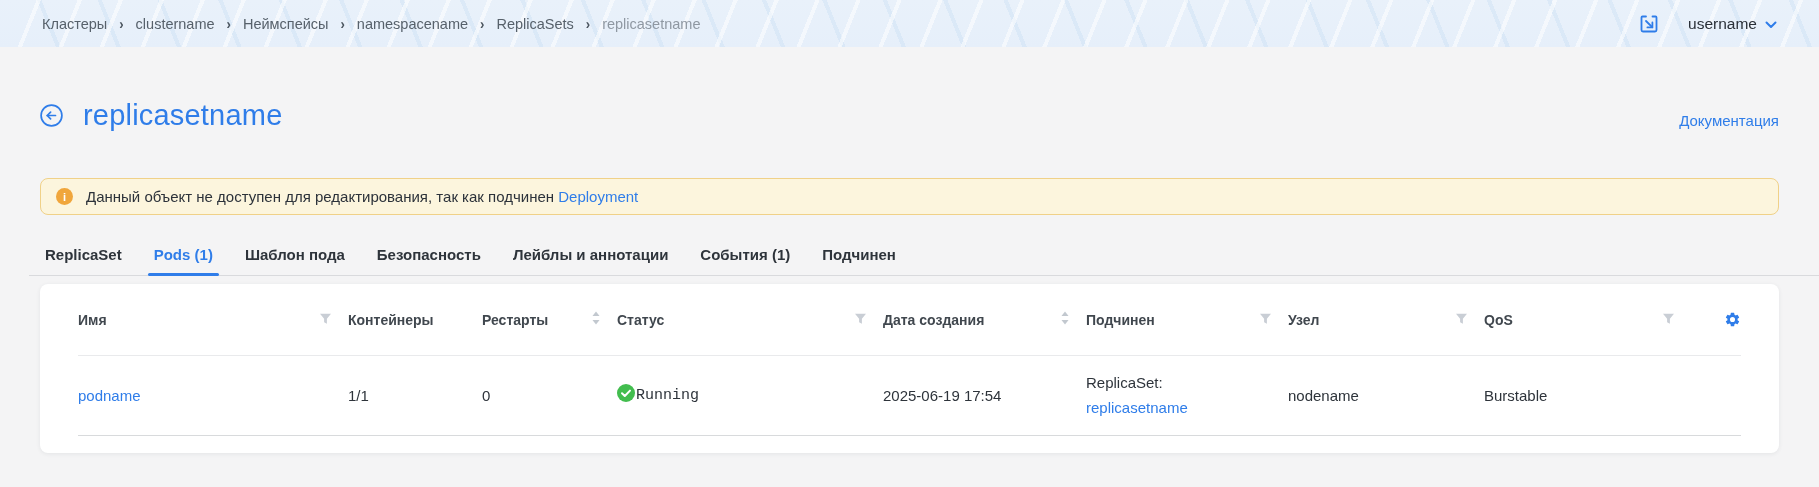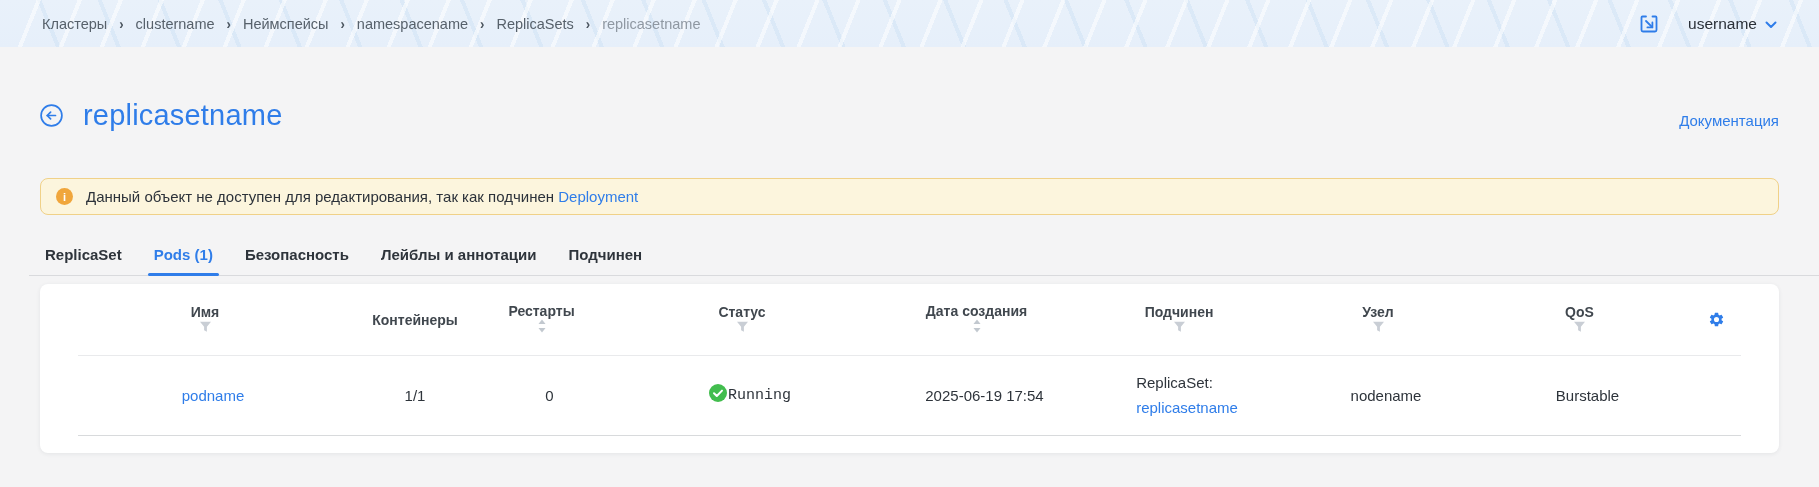--- a/index.html
+++ b/index.html
@@ -98,21 +98,21 @@
   .card {
     margin-top:8px;
     background:#fff;
     border-radius:8px;
     box-shadow:0 1px 4px rgba(40,50,60,.08);
     padding:0 38px 17px 38px;
   }
   .trow { display:flex; align-items:center; }
   .thead { height:72px; font-size:14px; font-weight:600; color:#40474e; border-bottom:1px solid #e9eaec; }
   .tbody-row { height:80px; font-size:15px; color:#2e343b; border-bottom:1px solid #d8dadc; }
-  .cell { display:flex; align-items:center;flex-direction:column; }
+  .cell { display:flex; align-items:center; }
   .hcell { justify-content:space-between; padding-right:16px; }
   .c-name    { width:270px; }
   .c-cont    { width:134px; }
   .c-rest    { width:135px; }
   .c-status  { width:266px; }
   .c-created { width:203px; }
   .c-owner   { width:202px; }
   .c-node    { width:196px; }
   .c-qos     { flex:1; }
   .c-gear    { width:50px; justify-content:flex-end; }
@@ -178,22 +178,24 @@
     <span class="info-icon">i</span>
     <span>
       <span>Данный объект не доступен для редактирования, так как подчинен</span>
       <span class="warn-link">Deployment</span>
     </span>
   </div>
 
   <div class="tabs">
     <span class="tab">ReplicaSet</span>
     <span class="tab active">Pods (1)</span>
+    <span class="tab">Шаблон пода</span>
     <span class="tab">Безопасность</span>
     <span class="tab">Лейблы и аннотации</span>
+    <span class="tab">События (1)</span>
     <span class="tab">Подчинен</span>
   </div>
 
   <div class="card">
 
     <div class="trow thead">
       <div class="cell hcell c-name">
         <span>Имя</span>
         <span class="ficon">
           <svg width="13" height="12" viewBox="0 0 13 12">

